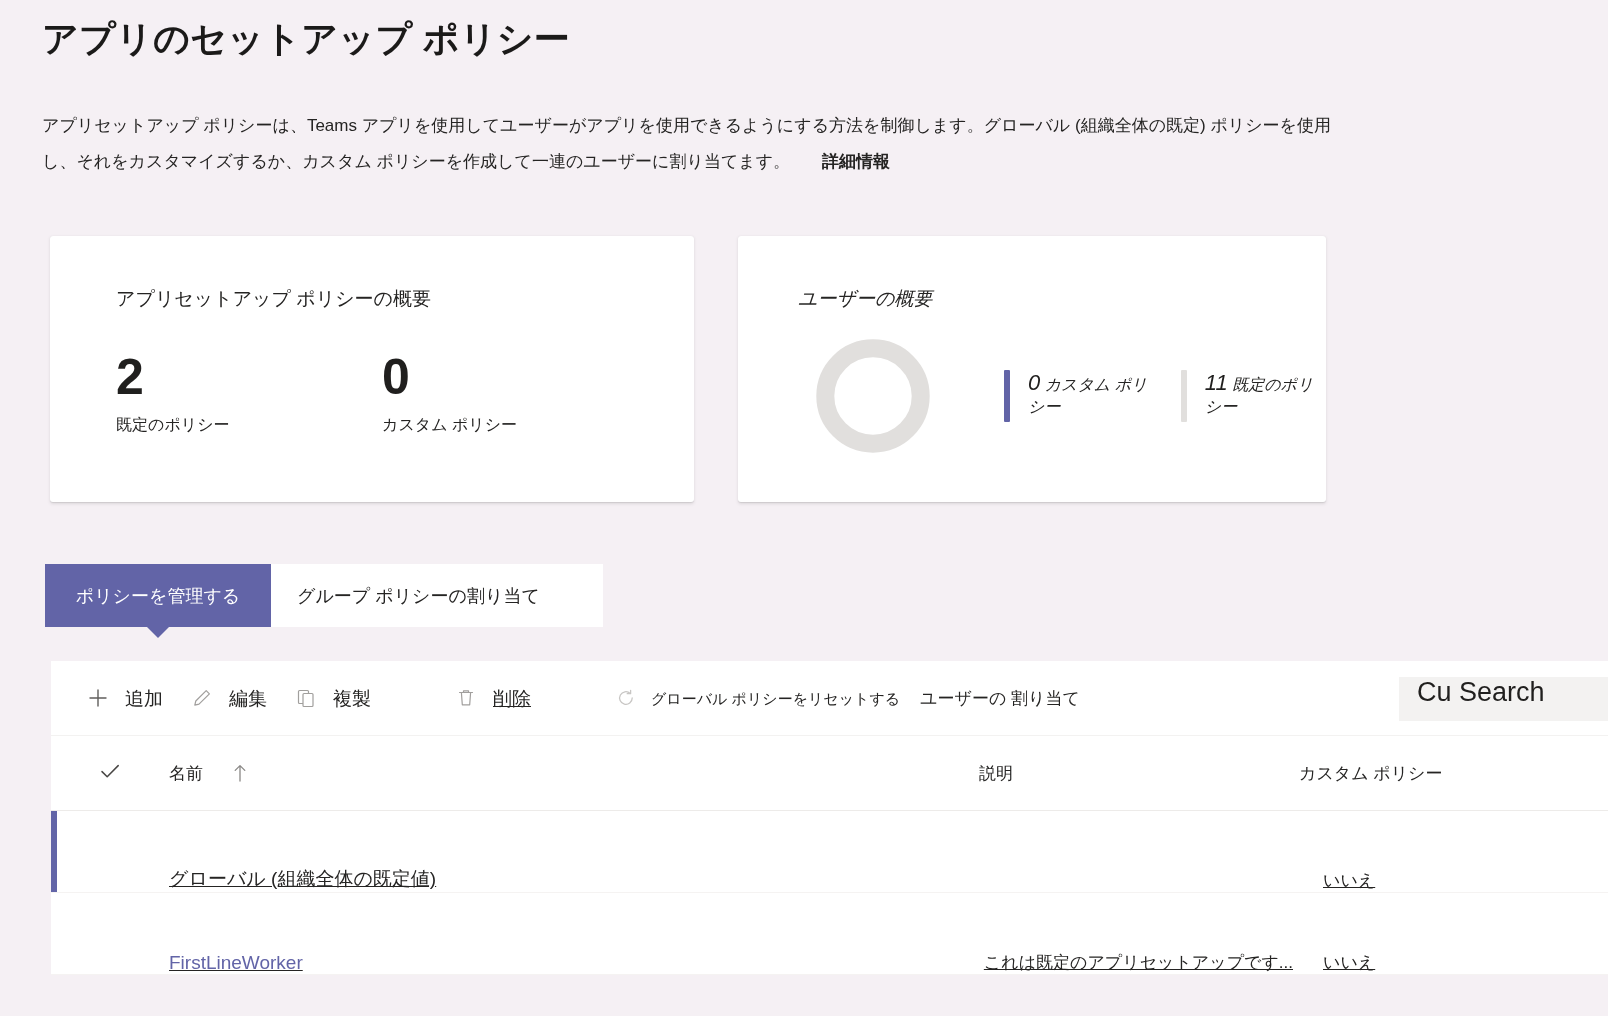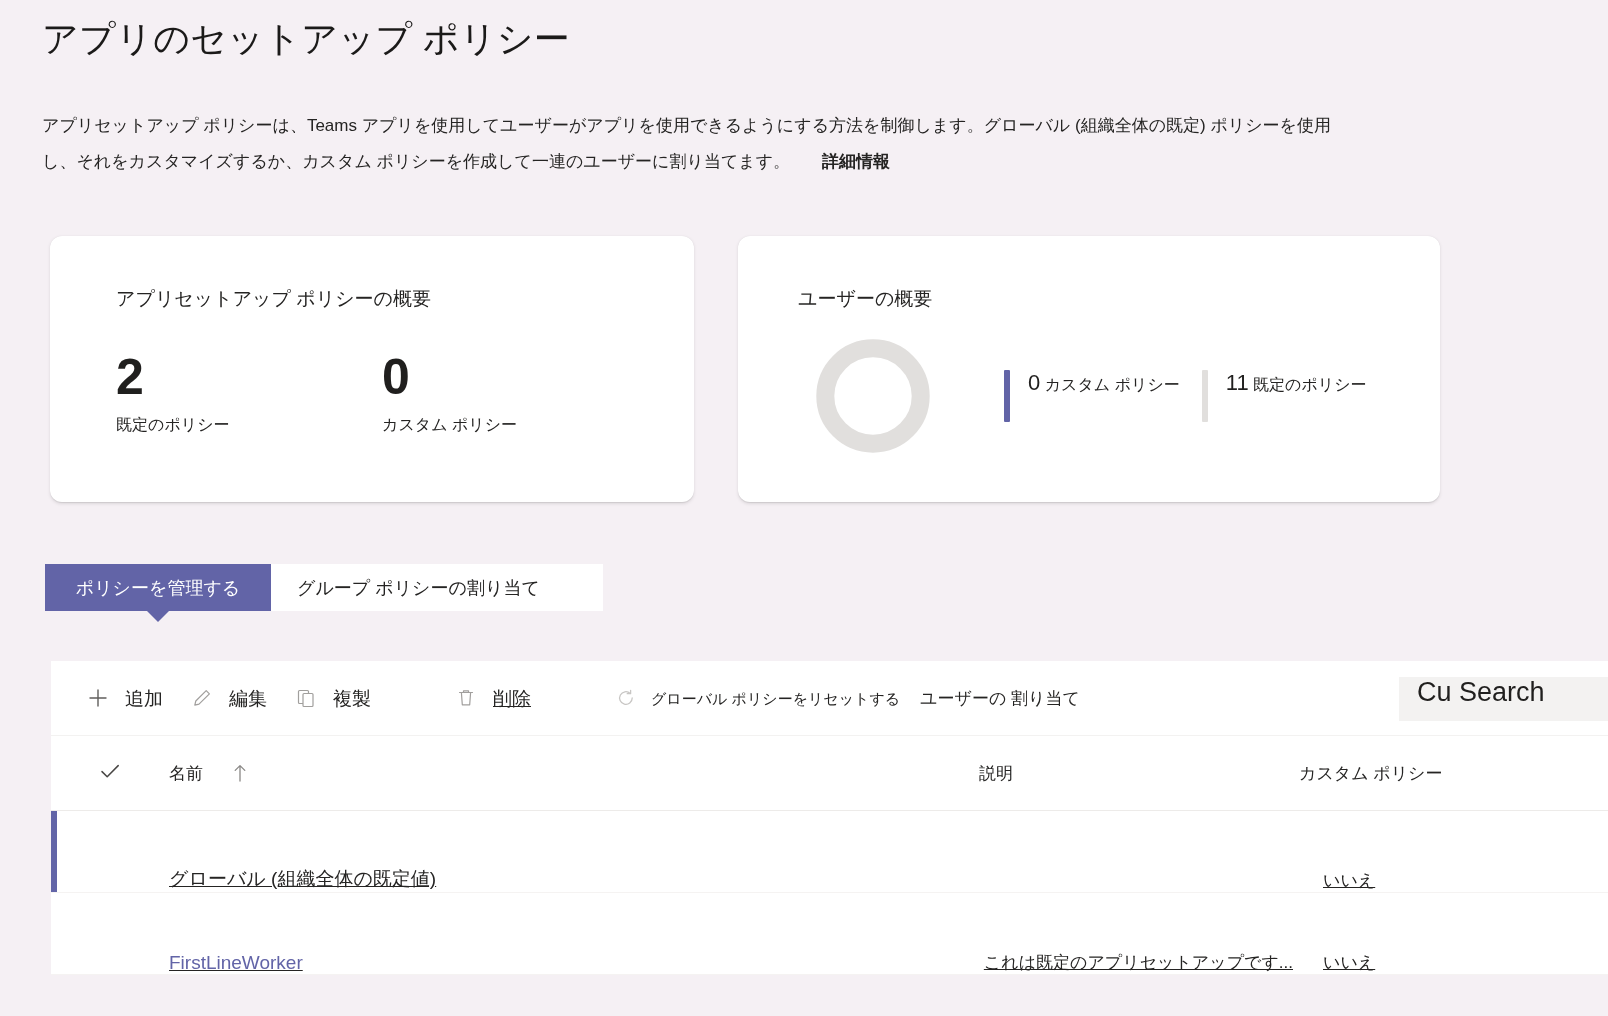--- a/index.html
+++ b/index.html
@@ -24,21 +24,21 @@
     height: 1016px;
     padding: 0;
   }
 
   
   .page-title {
     position: absolute;
     left: 42px;
     top: 16px;
     font-size: 36px;
-    font-weight: 400;
+    font-weight: 700;
     letter-spacing: 0.2px;
     color: #1b1a19;
     line-height: 1.3;
   }
 
   .page-desc {
     position: absolute;
     left: 42px;
     top: 108px;
     width: 1320px;
@@ -61,29 +61,29 @@
   .cards {
     position: absolute;
     left: 50px;
     top: 236px;
     display: flex;
     gap: 44px;
   }
 
   .card {
     background: #ffffff;
-    border-radius: 12px;
+    border-radius: 3px;
     box-shadow: 0 1.6px 3.6px rgba(0,0,0,0.10), 0 0.3px 0.9px rgba(0,0,0,0.08);
     height: 266px;
     padding: 52px 0 0 66px;
     position: relative;
   }
 
   .card.policy-card { width: 644px; }
-  .card.user-card   { width: 702px; padding-left: 60px; }
+  .card.user-card   { width: 588px; padding-left: 60px; font-style: italic; }
 
   .card-title {
     font-size: 19px;
     font-weight: 400;
     color: #252423;
     line-height: 1.2;
   }
 
   .stats {
     display: flex;
@@ -146,21 +146,21 @@
     color: #252423;
     margin-top: 2px;
   }
 
   
   .tabs {
     position: absolute;
     left: 45px;
     top: 564px;
     display: flex;
-    height: 47px;
+    height: 63px;
     background: #ffffff;
     width: 558px;
   }
 
   .tab {
     display: flex;
     align-items: center;
     justify-content: center;
     font-size: 18px;
     color: #252423;

